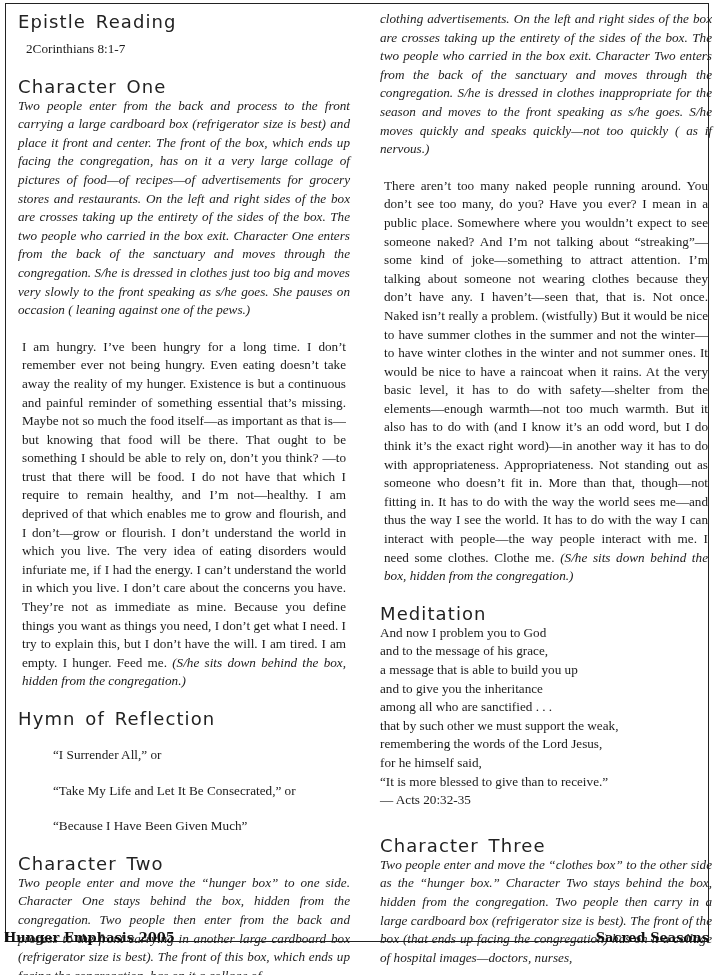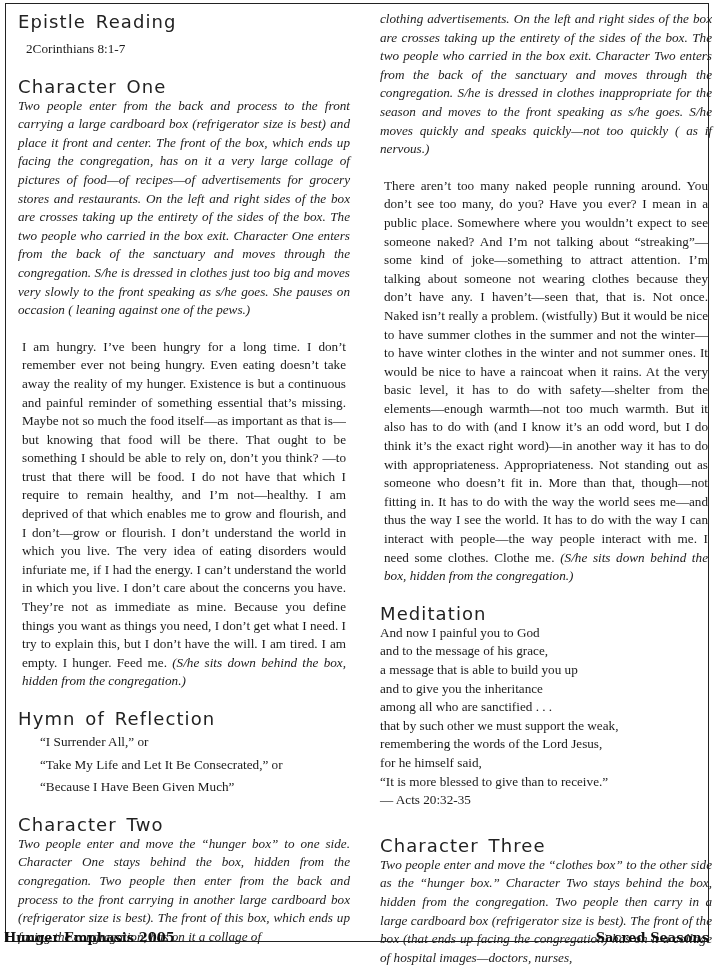--- a/index.html
+++ b/index.html
@@ -8,21 +8,21 @@
   .col { position:absolute; top:12px; width:332px; font-family:"Liberation Serif", serif; font-size:13.2px; line-height:18.6px; }
   .col.left { left:18px; }
   .col.right { left:380px; top:10px; }
   h2 { font-family:"DejaVu Sans", sans-serif; font-weight:normal; font-size:18px; letter-spacing:1.1px; margin:0; line-height:20px; color:#222; word-spacing:3px; }
   .sec { margin-bottom:18px; }
   .ref { margin:8px; }
   .stage { font-style:italic; text-align:justify; margin:0; color:#222; }
   .speech { text-align:justify; margin:4px; }
   .speech .aside { font-style:italic; }
   .hymns { margin:0 0 0 18px; padding:0; list-style:none; }
-  .hymns li { margin:4px; }
+  .hymns li { margin:17px; }
   .poem { margin:0; padding:0; list-style:none; }
   .poem li { margin:0; }
   .footer { position:absolute; top:930px; font-family:"DejaVu Serif", serif; font-weight:bold; font-size:13px; color:#111; }
   .footer.left { left:4px; }
   .footer.right { right:6px; }
 </style>
 </head>
 <body>
 
 <div class="frame"></div>
@@ -56,21 +56,21 @@
 
 <div class="col right">
   <div class="sec">
     <p class="stage" style="margin-bottom:18px;">clothing advertisements. On the left and right sides of the box are crosses taking up the entirety of the sides of the box. The two people who carried in the box exit. Character Two enters from the back of the sanctuary and moves through the congregation. S/he is dressed in clothes inappropriate for the season and moves to the front speaking as s/he goes. S/he moves quickly and speaks quickly—not too quickly ( as if nervous.)</p>
     <p class="speech"><span>There aren’t too many naked people running around. You don’t see too many, do you? Have you ever? I mean in a public place. Somewhere where you wouldn’t expect to see someone naked? And I’m not talking about “streaking”—some kind of joke—something to attract attention. I’m talking about someone not wearing clothes because they don’t have any. I haven’t—seen that, that is. Not once. Naked isn’t really a problem. (wistfully) But it would be nice to have summer clothes in the summer and not the winter—to have winter clothes in the winter and not summer ones. It would be nice to have a raincoat when it rains. At the very basic level, it has to do with safety—shelter from the elements—enough warmth—not too much warmth. But it also has to do with (and I know it’s an odd word, but I do think it’s the exact right word)—in another way it has to do with appropriateness. Appropriateness. Not standing out as someone who doesn’t fit in. More than that, though—not fitting in. It has to do with the way the world sees me—and thus the way I see the world. It has to do with the way I can interact with people—the way people interact with me. I need some clothes. Clothe me.</span> <span class="aside">(S/he sits down behind the box, hidden from the congregation.)</span></p>
   </div>
 
   <div class="sec" style="margin-bottom:26px;">
     <h2>Meditation</h2>
     <ul class="poem">
-      <li>And now I painful you to God</li>
+      <li>And now I problem you to God</li>
       <li>and to the message of his grace,</li>
       <li>a message that is able to build you up</li>
       <li>and to give you the inheritance</li>
       <li>among all who are sanctified . . .</li>
       <li>that by such other we must support the weak,</li>
       <li>remembering the words of the Lord Jesus,</li>
       <li>for he himself said,</li>
       <li>“It is more blessed to give than to receive.”</li>
       <li>— Acts 20:32-35</li>
     </ul>

